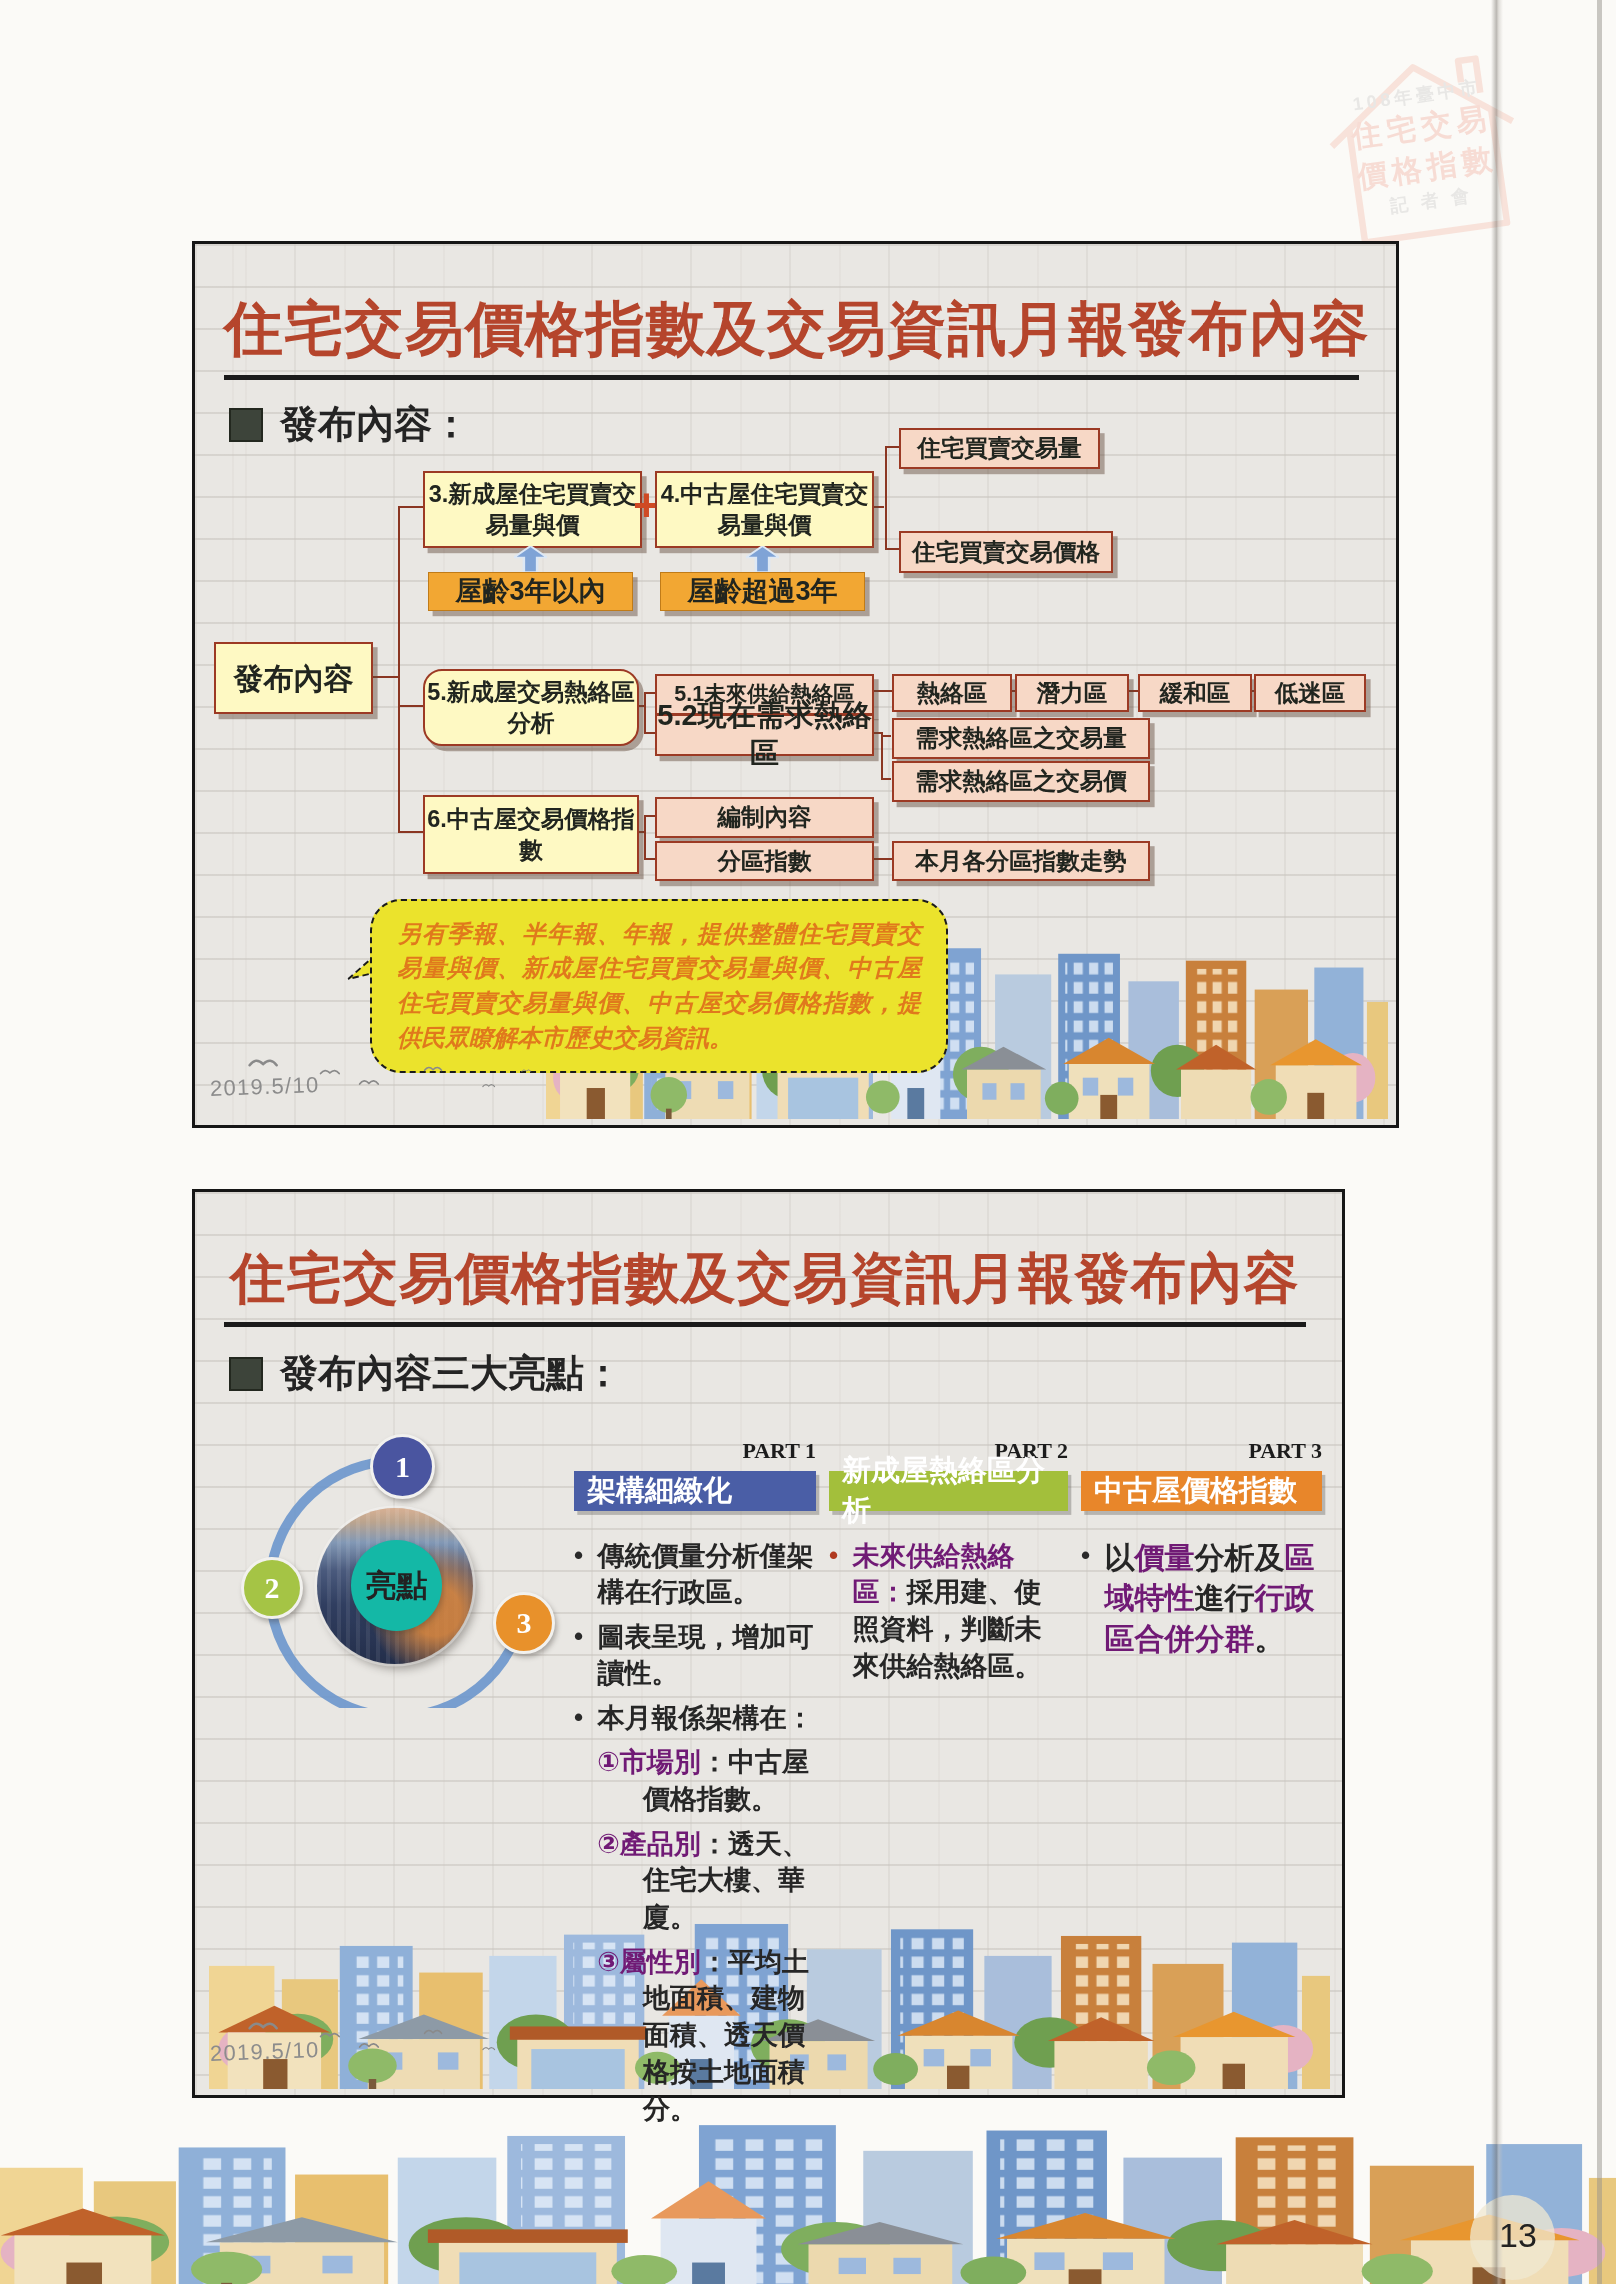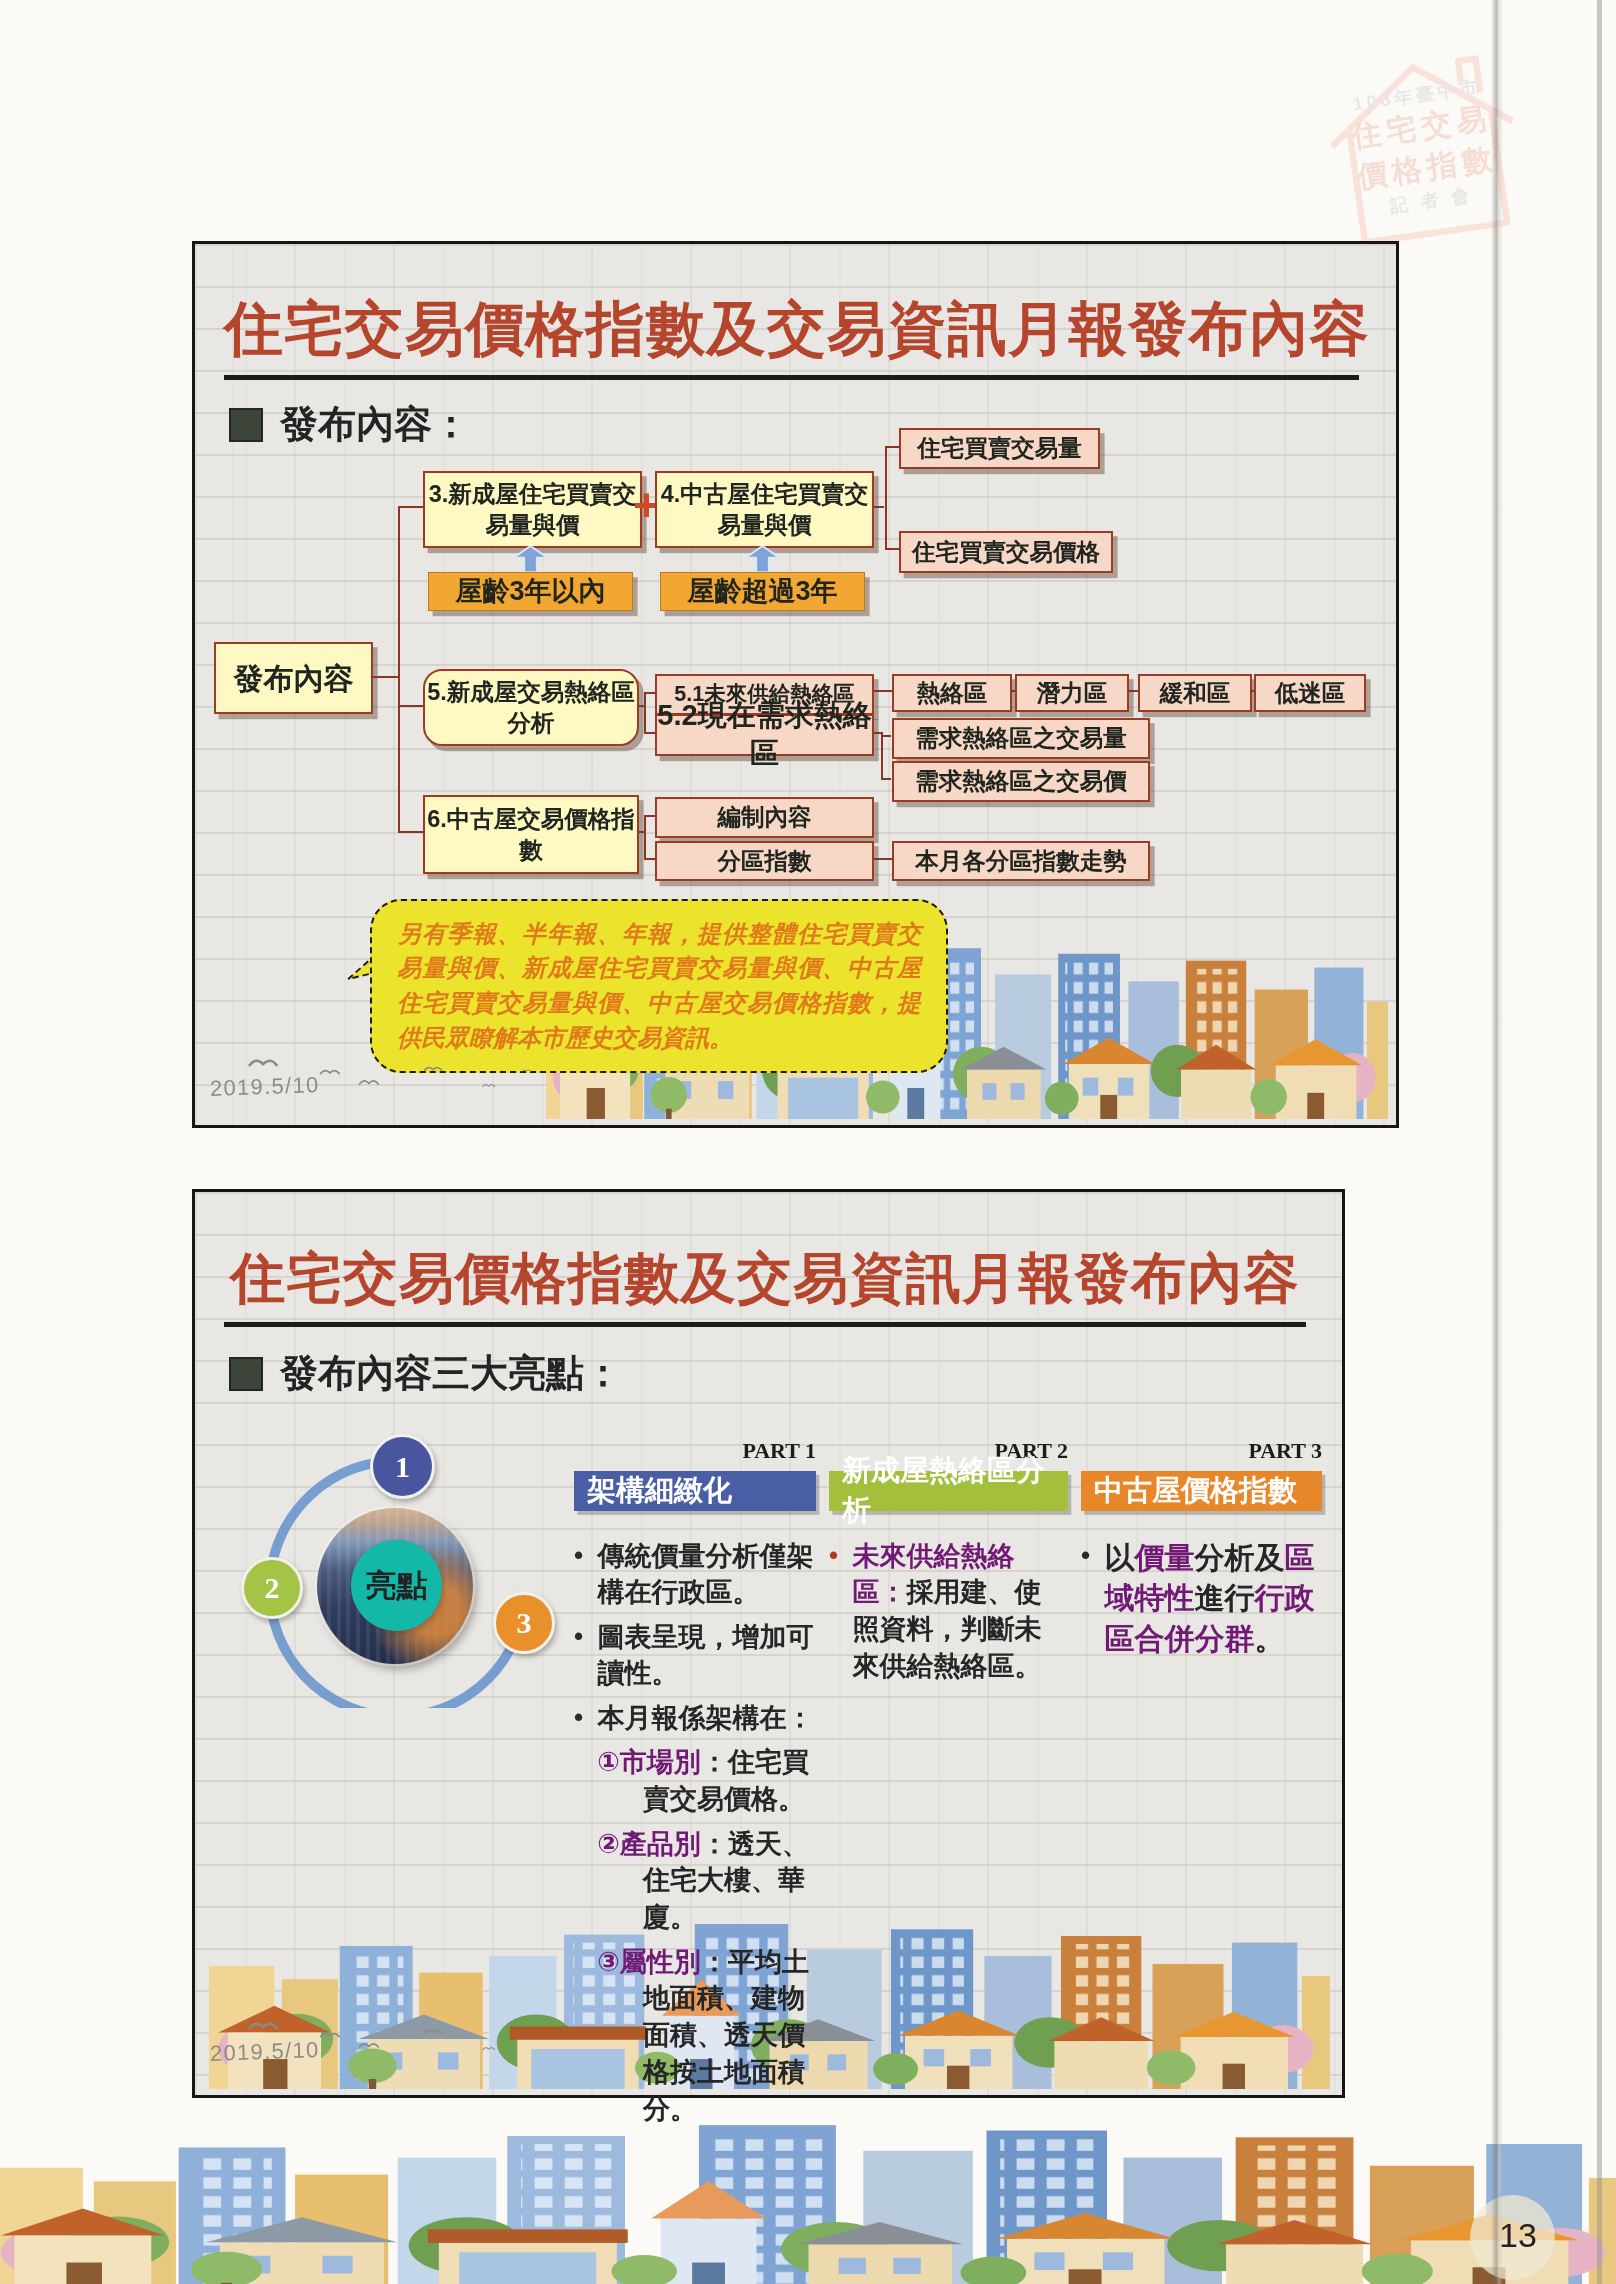--- a/index.html
+++ b/index.html
@@ -300,21 +300,21 @@
   <div class="hub-num" style="left:241px;top:1557px;width:56px;height:56px;background:#a5c445;">2</div>
   <div class="hub-num" style="left:493px;top:1592px;width:56px;height:56px;background:#e8912b;">3</div>
 
   <div class="abs col-p1" style="left:574px;top:1438px;width:242px;">
     <div class="part-label">PART 1</div>
     <div class="part-header hdr-blue">架構細緻化</div>
     <div class="part-items">
       <div class="item bullet"><span>傳統價量分析僅架構在行政區。</span></div>
       <div class="item bullet"><span>圖表呈現，增加可讀性。</span></div>
       <div class="item bullet"><span>本月報係架構在：</span></div>
-      <div class="item sub"><span class="c-red">①市場別</span><span>：住宅買賣交易價格。</span></div>
+      <div class="item sub"><span class="c-red">①市場別</span><span>：中古屋價格指數。</span></div>
       <div class="item sub"><span class="c-red">②產品別</span><span>：透天、住宅大樓、華廈。</span></div>
       <div class="item sub"><span class="c-red">③屬性別</span><span>：平均土地面積、建物面積、透天價格按土地面積分。</span></div>
     </div>
   </div>
 
   <div class="abs col-p2" style="left:829px;top:1438px;width:239px;">
     <div class="part-label">PART 2</div>
     <div class="part-header hdr-green">新成屋熱絡區分析</div>
     <div class="part-items">
       <div class="item bullet"><span class="c-red">未來供給熱絡區：</span><span>採用建、使照資料，判斷未來供給熱絡區。</span></div>

